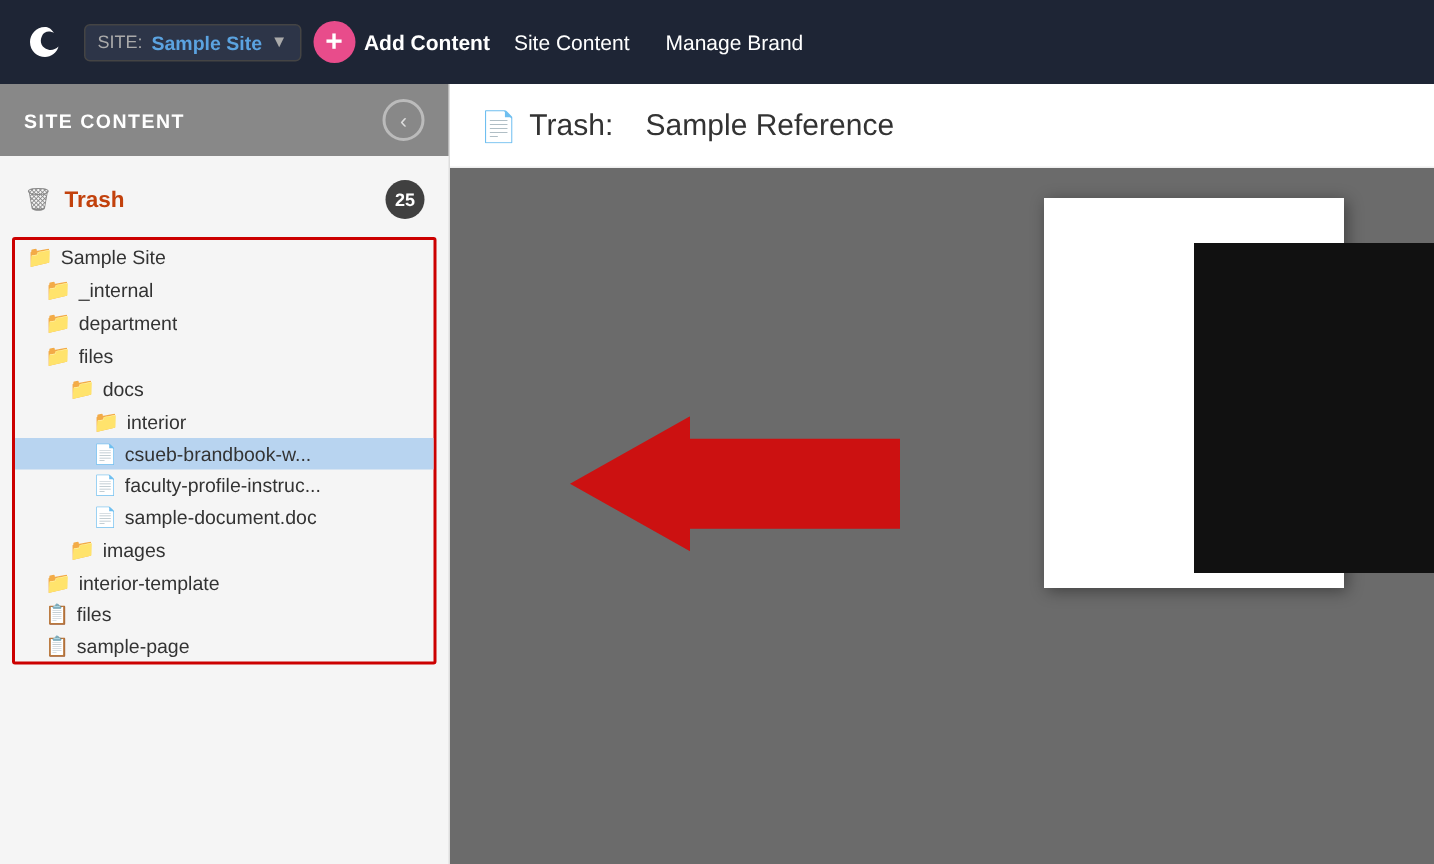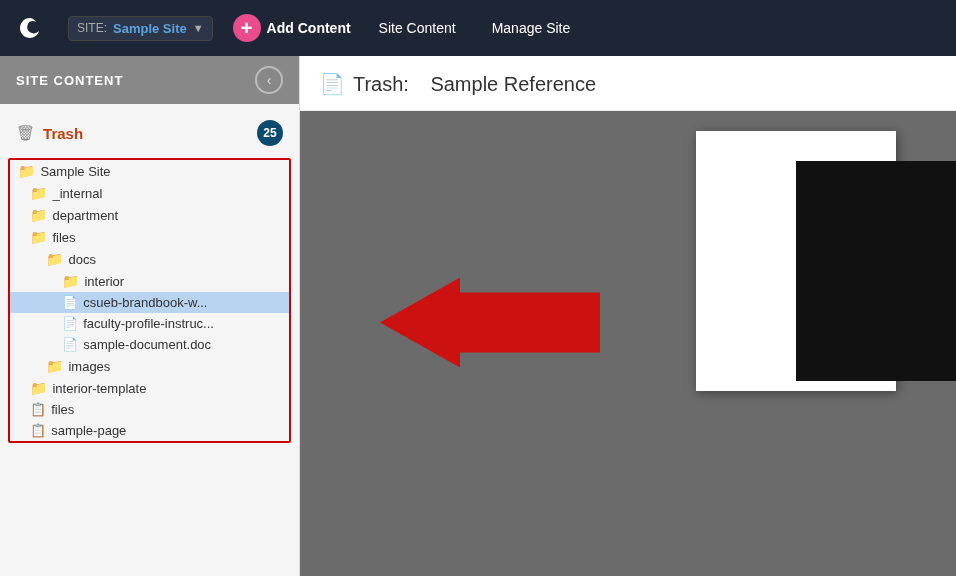--- a/index.html
+++ b/index.html
@@ -5,21 +5,21 @@
     * { box-sizing: border-box; margin: 0; padding: 0; }
     body { font-family: Arial, sans-serif; font-size: 13px; background: #f0f0f0; width: 956px; height: 576px; overflow: hidden; }
 
     
     .top-nav {
       background: #1e2535;
       height: 56px;
       display: flex;
       align-items: center;
       padding: 0 12px;
-      gap: 20px;
+      gap: 8px;
     }
     .logo-icon {
       width: 36px; height: 36px;
       background: #1e2535;
       display: flex; align-items: center; justify-content: center;
       color: white; font-size: 22px; font-weight: bold;
     }
     .site-selector {
       display: flex; align-items: center; gap: 6px;
       background: #2d3548;
@@ -88,21 +88,21 @@
     
     .trash-row {
       display: flex; align-items: center; justify-content: space-between;
       padding: 8px 16px;
       cursor: pointer;
     }
     .trash-left { display: flex; align-items: center; gap: 8px; }
     .trash-icon { color: #888; font-size: 15px; }
     .trash-label { color: #c2410c; font-size: 15px; font-weight: bold; }
     .badge {
-      background: #0c4a6e;
+      background: #404040;
       color: white;
       border-radius: 50%;
       width: 26px; height: 26px;
       display: flex; align-items: center; justify-content: center;
       font-size: 12px; font-weight: bold; margin-left: 38px;
     }
 
     
     .tree-container {
       border: 2px solid #cc0000;
@@ -208,21 +208,21 @@
     <span class="site-name">Sample Site</span>
     <span class="site-caret">▼</span>
   </div>
 
   <button class="add-content-btn">
     <span class="add-icon">+</span>
     <span>Add Content</span>
   </button>
 
   <button class="nav-link">Site Content</button>
-  <button class="nav-link">Manage Site</button>
+  <button class="nav-link">Manage Brand</button>
 </div>
 
 <div class="main-layout">
 
   <div class="sidebar">
     <div class="sidebar-header">
       <span>SITE CONTENT</span>
       <button class="collapse-btn">
         <span>‹</span>
       </button>

